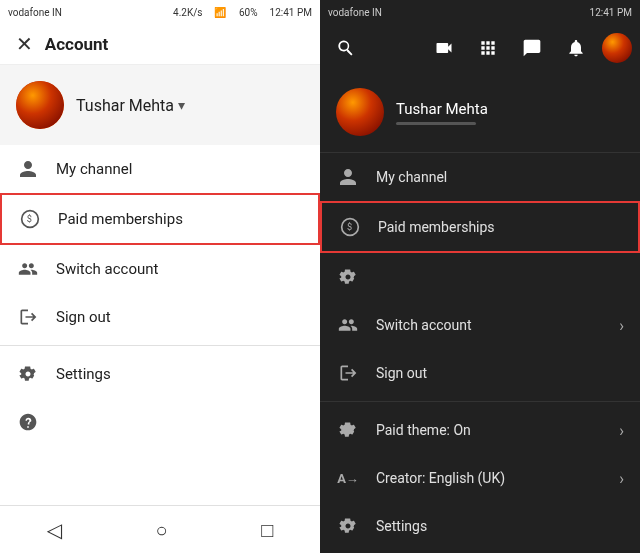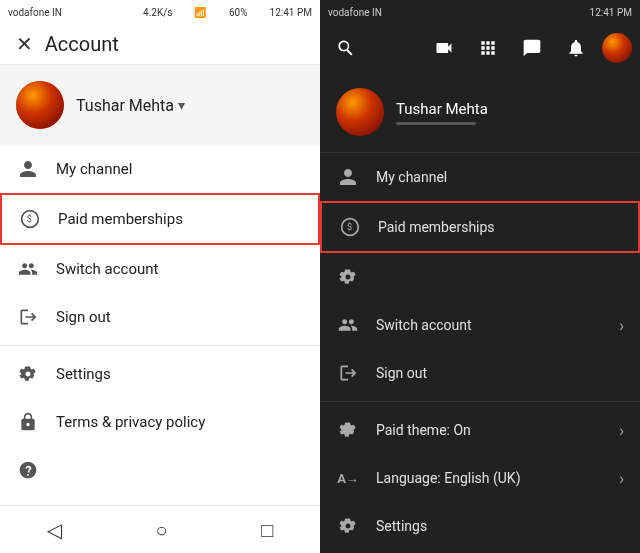--- a/index.html
+++ b/index.html
@@ -15,37 +15,37 @@
     }
     .left-status-bar {
       background: #fff;
       height: 24px;
       display: flex;
       align-items: center;
       padding: 0 8px;
       font-size: 10px;
       color: #333;
     }
-    .left-status-bar .right-icons { margin-left: auto; display: flex; gap: 22px; align-items: flex-end; font-size: 10px; }
+    .left-status-bar .right-icons { margin-left: auto; display: flex; gap: 12px; align-items: flex-end; font-size: 10px; }
 
     .left-header {
       display: flex;
       align-items: center;
       padding: 8px 16px;
       gap: 12px;
       border-bottom: 1px solid #eee;
     }
     .left-header .close-icon {
       font-size: 20px;
       cursor: pointer;
       color: #333;
     }
     .left-header .title {
-      font-size: 20px;
-      font-weight: 400;
+      font-size: 17px;
+      font-weight: 700;
       color: #212121;
     }
 
     .left-user-section {
       padding: 16px;
       display: flex;
       align-items: center;
       gap: 12px;
       background: #f5f5f5;
     }
@@ -356,28 +356,20 @@
 
     <div class="left-menu-item">
       <span class="menu-icon">
         <svg width="20" height="20" viewBox="0 0 24 24" fill="#555">
             <path d="M19.1 12.9c0-.3.1-.6.1-.9s0-.6-.1-.9l1.9-1.5c.2-.1.2-.4.1-.6l-1.8-3.1c-.1-.2-.4-.3-.6-.2l-2.2.9c-.5-.4-1-.7-1.5-.9l-.3-2.4c-.1-.2-.3-.4-.5-.4H8.8c-.2 0-.4.1-.5.4l-.3 2.4c-.6.2-1.1.5-1.5.9L4.3 5.7c-.2-.1-.5 0-.6.2L1.9 9c-.1.2-.1.5.1.6l1.9 1.5c0 .3-.1.6-.1.9s0 .6.1.9L2 13.4c-.2.1-.2.4-.1.6l1.8 3.1c.1.2.4.3.6.2l2.2-.9c.5.4 1 .7 1.5.9l.3 2.4c.1.2.3.4.5.4h3.6c.2 0 .4-.1.5-.4l.3-2.4c.6-.2 1.1-.5 1.5-.9l2.2.9c.2.1.5 0 .6-.2l1.8-3.1c.1-.2.1-.5-.1-.6l-1.8-1.5zM12 15c-1.7 0-3-1.3-3-3s1.3-3 3-3 3 1.3 3 3-1.3 3-3 3z"></path>
           </svg>
       </span>
       <span class="menu-label">Settings</span>
     </div>
 
-    <div class="left-menu-item">
-      <span class="menu-icon">
-        <svg width="20" height="20" viewBox="0 0 24 24" fill="#555">
-            <path d="M18 8h-1V6c0-2.8-2.2-5-5-5S7 3.2 7 6v2H6c-1.1 0-2 .9-2 2v10c0 1.1.9 2 2 2h12c1.1 0 2-.9 2-2V10c0-1.1-.9-2-2-2zm-6 9c-1.1 0-2-.9-2-2s.9-2 2-2 2 .9 2 2-.9 2-2 2zm3.1-9H8.9V6c0-1.7 1.4-3.1 3.1-3.1 1.7 0 3.1 1.4 3.1 3.1v2z"></path>
-          </svg>
-      </span>
-      <span class="menu-label">Terms &amp; privacy policy</span>
-    </div>
 
     <div class="left-menu-item">
       <span class="menu-icon">
         <svg width="20" height="20" viewBox="0 0 24 24" fill="#555">
             <path d="M12 2C6.5 2 2 6.5 2 12s4.5 10 10 10 10-4.5 10-10S17.5 2 12 2zm1 17h-2v-2h2v2zm2.1-7.6c-.1.1-.2.2-.3.3l-.6.6c-.3.4-.5.8-.5 1.4V15h-2v-.4c0-.8.2-1.6.7-2.2l.8-.9c.3-.3.5-.7.5-1.1 0-.8-.7-1.5-1.5-1.5s-1.5.7-1.5 1.5H9c0-1.9 1.6-3.5 3.5-3.5s3.5 1.6 3.5 3.5c-.1.6-.4 1.1-.9 1.6z"></path>
           </svg>
       </span>
     </div>
   </div>
 
@@ -505,21 +497,21 @@
         <svg width="20" height="20" viewBox="0 0 24 24" fill="#aaa">
             <path d="M19.1 12.9c0-.3.1-.6.1-.9s0-.6-.1-.9l1.9-1.5c.2-.1.2-.4.1-.6l-1.8-3.1c-.1-.2-.4-.3-.6-.2l-2.2.9c-.5-.4-1-.7-1.5-.9l-.3-2.4c-.1-.2-.3-.4-.5-.4H8.8c-.2 0-.4.1-.5.4l-.3 2.4c-.6.2-1.1.5-1.5.9L4.3 5.7c-.2-.1-.5 0-.6.2L1.9 9c-.1.2-.1.5.1.6l1.9 1.5c0 .3-.1.6-.1.9s0 .6.1.9L2 13.4c-.2.1-.2.4-.1.6l1.8 3.1c.1.2.4.3.6.2l2.2-.9c.5.4 1 .7 1.5.9l.3 2.4c.1.2.3.4.5.4h3.6c.2 0 .4-.1.5-.4l.3-2.4c.6-.2 1.1-.5 1.5-.9l2.2.9c.2.1.5 0 .6-.2l1.8-3.1c.1-.2.1-.5-.1-.6l-1.8-1.5z"></path>
           </svg>
       </span>
       <span class="menu-label">Paid theme: On</span>
       <span class="chevron">›</span>
     </div>
 
     <div class="right-menu-item">
       <span class="menu-icon" style="font-size:13px;color:#aaa;font-weight:bold;">A→</span>
-      <span class="menu-label">Language: English (UK)</span>
+      <span class="menu-label">Creator: English (UK)</span>
       <span class="chevron">›</span>
     </div>
 
     <div class="right-menu-item">
       <span class="menu-icon">
         <svg width="20" height="20" viewBox="0 0 24 24" fill="#aaa">
             <path d="M19.1 12.9c0-.3.1-.6.1-.9s0-.6-.1-.9l1.9-1.5c.2-.1.2-.4.1-.6l-1.8-3.1c-.1-.2-.4-.3-.6-.2l-2.2.9c-.5-.4-1-.7-1.5-.9l-.3-2.4c-.1-.2-.3-.4-.5-.4H8.8c-.2 0-.4.1-.5.4l-.3 2.4c-.6.2-1.1.5-1.5.9L4.3 5.7c-.2-.1-.5 0-.6.2L1.9 9c-.1.2-.1.5.1.6l1.9 1.5c0 .3-.1.6-.1.9s0 .6.1.9L2 13.4c-.2.1-.2.4-.1.6l1.8 3.1c.1.2.4.3.6.2l2.2-.9c.5.4 1 .7 1.5.9l.3 2.4c.1.2.3.4.5.4h3.6c.2 0 .4-.1.5-.4l.3-2.4c.6-.2 1.1-.5 1.5-.9l2.2.9c.2.1.5 0 .6-.2l1.8-3.1c.1-.2.1-.5-.1-.6l-1.8-1.5zM12 15c-1.7 0-3-1.3-3-3s1.3-3 3-3 3 1.3 3 3-1.3 3-3 3z"></path>
           </svg>
       </span>
       <span class="menu-label">Settings</span>

